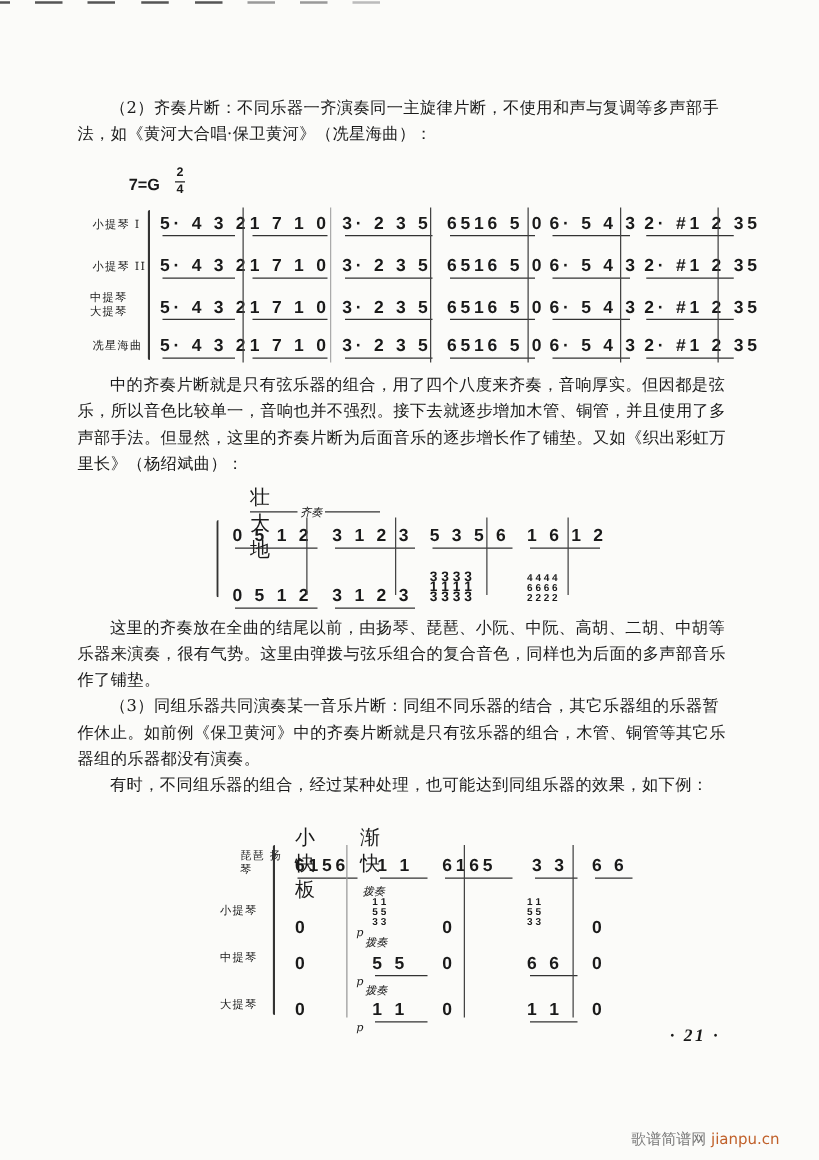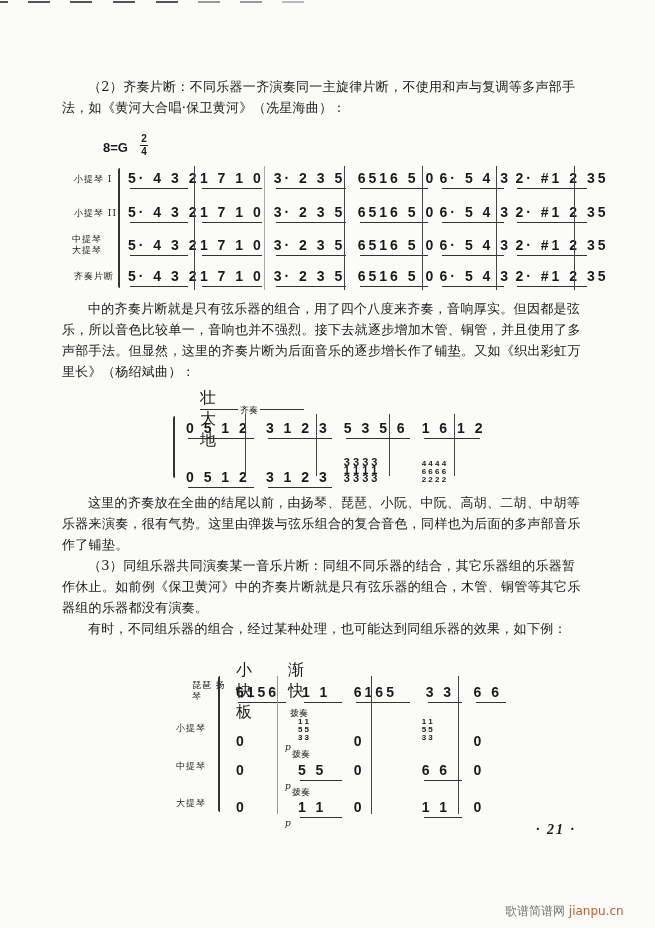--- a/index.html
+++ b/index.html
@@ -21,21 +21,21 @@
     .frac .line { border-top: 1px solid #222; width: 8px; margin: 1px auto; }
 
     .score { position: absolute; }
     .score .label { position: absolute; font-size: 9px; letter-spacing: 1px; white-space: nowrap; }
     .score .row { position: absolute; font-family: "Liberation Sans", sans-serif; font-weight: bold; font-size: 14px; white-space: nowrap; }
     .score .bar { display: inline-block; position: relative; text-align: left; }
     .score .bar .notes { letter-spacing: 3px; }
     .score .bar .ul { position: absolute; left: 2px; right: 8px; bottom: -3px; border-bottom: 1px solid #333; }
     .score .vline { position: absolute; width: 1px; background: #444; }
     .brace { position: absolute; border-left: 2px solid #333; border-radius: 6px 0 0 6px; }
-    .small { font-size: 9px; position: absolute; white-space: nowrap; }
+    .small { font-size: 9px; position: absolute; white-space: nowrap; font-style: italic; }
     .tempo { position: absolute; font-size: 16px; letter-spacing: 2px; }
     .pagenum { position: absolute; left: 536px; top: 822px; font-family: "Liberation Serif", serif; font-style: italic; font-weight: bold; font-size: 14px; letter-spacing: 2px; }
     .watermark { position: absolute; left: 505px; top: 903px; font-size: 12px; color: #777; font-family: "DejaVu Sans", sans-serif; white-space: nowrap; }
     .watermark .url { color: #c0602a; }
   </style>
 </head>
 <body>
 
 <div class="topmarks">
   <span style="left:0;width:8px"></span>
@@ -44,32 +44,32 @@
     <span style="left:113px;width:22px"></span>
   <span style="left:156px;width:22px"></span>
     <span style="left:198px;width:22px;background:#999"></span>
   <span style="left:240px;width:22px;background:#999"></span>
     <span style="left:282px;width:22px;background:#bbb"></span>
 </div>
 
 <div class="para" style="top:76px">
   <span class="indent"></span><span>（2）齐奏片断：不同乐器一齐演奏同一主旋律片断，不使用和声与复调等多声部手法，如《黄河大合唱·保卫黄河》（冼星海曲）：</span>
 </div>
-<div class="keysig">8=G</div>
+<div class="keysig">7=G</div>
 <div class="frac">
   <div>2</div>
   <div class="line"></div>
   <div>4</div>
 </div>
 
 <div class="score" style="left:0;top:0;">
   <div class="label" style="left:74px;top:173px">小提琴 I</div>
   <div class="label" style="left:74px;top:207px">小提琴 II</div>
   <div class="label" style="left:72px;top:234px;width:36px;white-space:normal;line-height:11px">中提琴 大提琴</div>
-  <div class="label" style="left:74px;top:270px">齐奏片断</div>
+  <div class="label" style="left:74px;top:270px">冼星海曲</div>
   <div class="brace" style="left:118px;top:168px;height:120px"></div>
 
   <div class="row" style="left:128px;top:170px">
     <span class="bar" style="width:68px"><span class="notes">5· 4 3 2</span><span class="ul"></span></span>
     <span class="bar" style="width:70px"><span class="notes">1 7 1 0</span><span class="ul"></span></span>
     <span class="bar" style="width:80px"><span class="notes">3· 2 3 5</span><span class="ul"></span></span>
     <span class="bar" style="width:78px"><span class="notes">6516 5 0</span><span class="ul"></span></span>
     <span class="bar" style="width:72px"><span class="notes">6· 5 4 3</span><span class="ul"></span></span>
     <span class="bar" style="width:80px"><span class="notes">2· #1 2 35</span><span class="ul"></span></span>
   </div>

